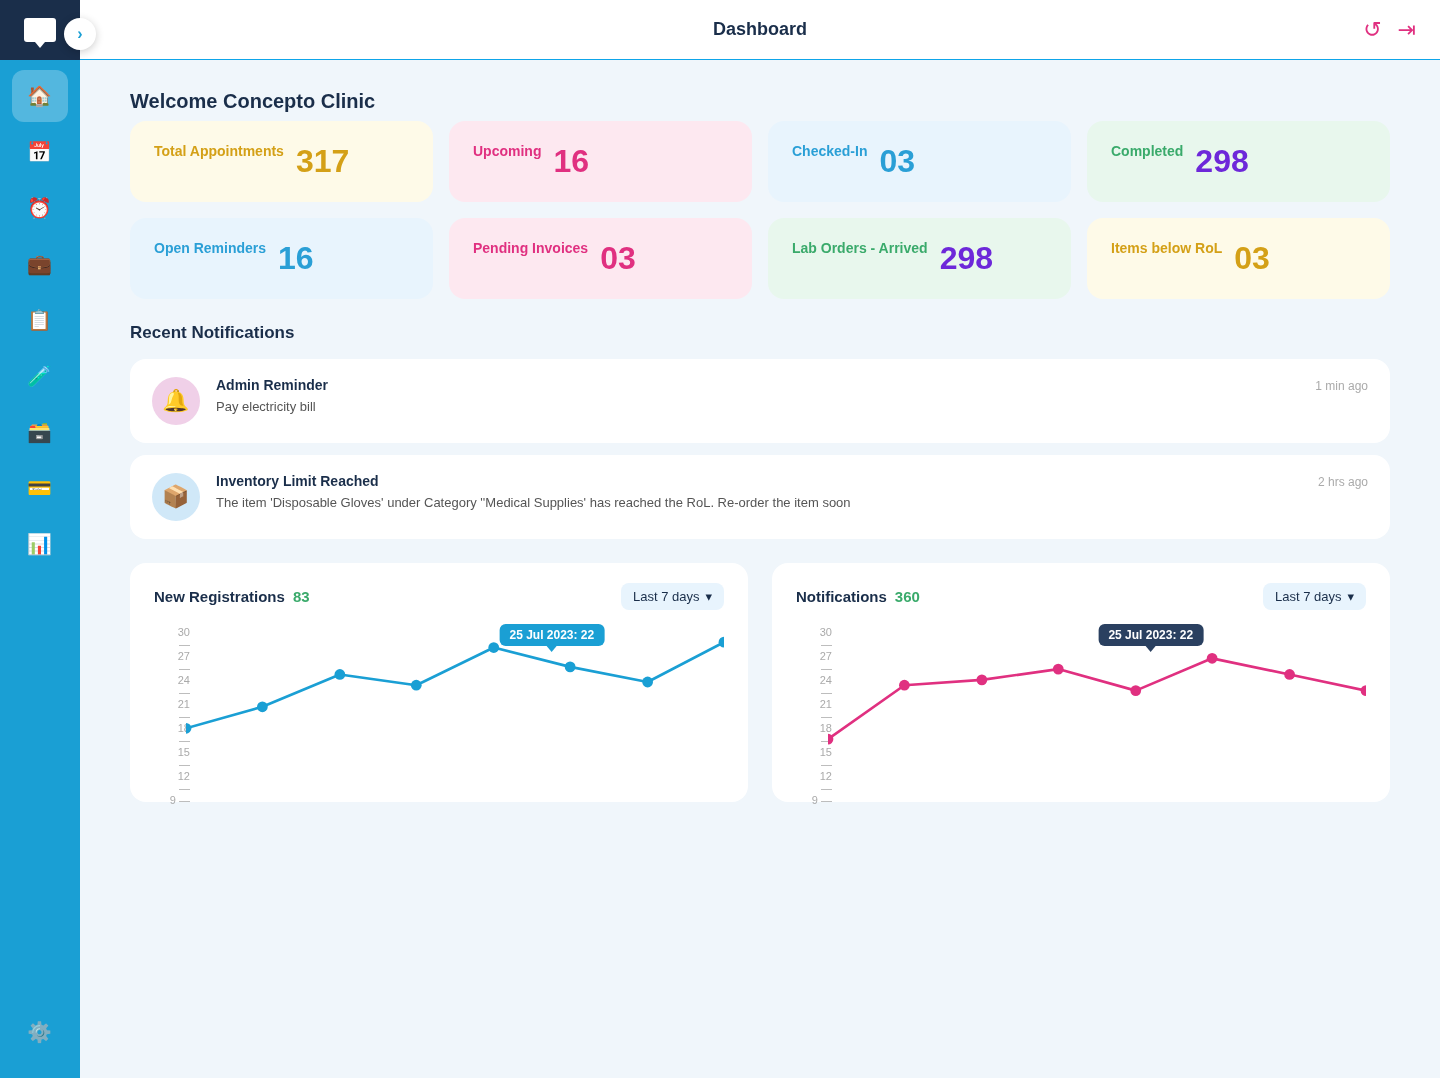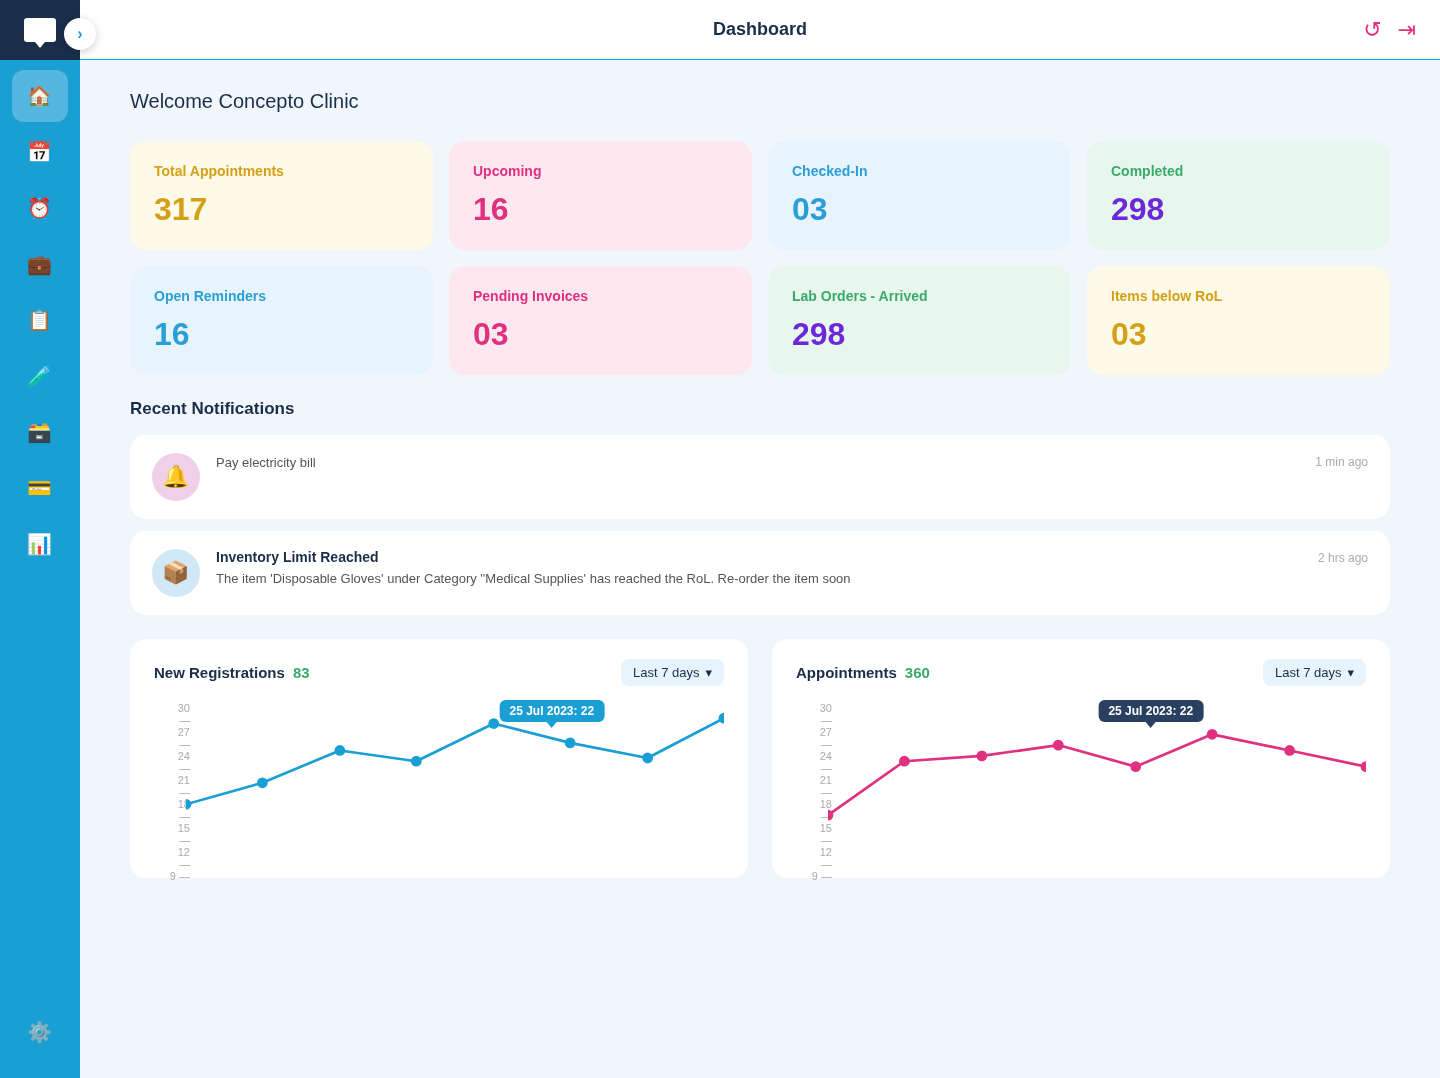--- a/index.html
+++ b/index.html
@@ -126,37 +126,37 @@
       color: #e75480;
     }
 
     
     .content {
       padding: 30px 50px;
       flex: 1;
     }
     .welcome-title {
       font-size: 20px;
-      font-weight: 400;
+      font-weight: 700;
       color: #1a2e4a;
-      margin-bottom: 28px;
+      margin-bottom: 8px;
     }
 
     
     .stats-grid {
       display: grid;
       grid-template-columns: repeat(4, 1fr);
       gap: 16px;
       margin-bottom: 16px;
     }
     .stat-card {
       border-radius: 16px;
       padding: 22px 24px;
       display: flex;
-      flex-direction: column;
+      flex-direction: row;
       gap: 12px;
     }
     .stat-card.yellow { background: #fefae8; }
     .stat-card.pink { background: #fde8f0; }
     .stat-card.blue { background: #e8f4fd; }
     .stat-card.green { background: #e8f7ed; }
     .stat-card.light-blue { background: #e8f4fd; }
     .stat-card.pink2 { background: #fde8f0; }
     .stat-card.green2 { background: #e8f7ed; }
     .stat-card.yellow2 { background: #fefae8; }
@@ -410,20 +410,21 @@
         <div class="stat-value yellow-val">03</div>
       </div>
     </div>
 
     <div class="section-title">Recent Notifications</div>
     <div class="notification-list">
 
       <div class="notification-card">
         <div class="notif-icon bell">🔔</div>
         <div class="notif-content">
+          <div class="notif-title">Admin Reminder</div>
           <div class="notif-text">Pay electricity bill</div>
         </div>
         <div class="notif-time">1 min ago</div>
       </div>
 
       <div class="notification-card">
         <div class="notif-icon box">📦</div>
         <div class="notif-content">
           <div class="notif-title">Inventory Limit Reached</div>
           <div class="notif-text">The item 'Disposable Gloves' under Category ''Medical Supplies' has reached the RoL. Re-order the item soon</div>
@@ -472,21 +473,21 @@
               <circle cx="429" cy="52" r="5" fill="#1a9fd4"></circle>
               <circle cx="500" cy="15" r="5" fill="#1a9fd4"></circle>
             </svg>
           </div>
         </div>
       </div>
 
       <div class="chart-card">
         <div class="chart-header">
           <div class="chart-title-group">
-            <span class="chart-title">Appointments</span>
+            <span class="chart-title">Notifications</span>
             <span class="chart-count">360</span>
           </div>
           <div class="chart-filter">
             <span>Last 7 days</span>
             <span>▾</span>
           </div>
         </div>
         <div class="chart-area">
           <div class="chart-y-labels">
             <span class="chart-y-label">30 —</span>

